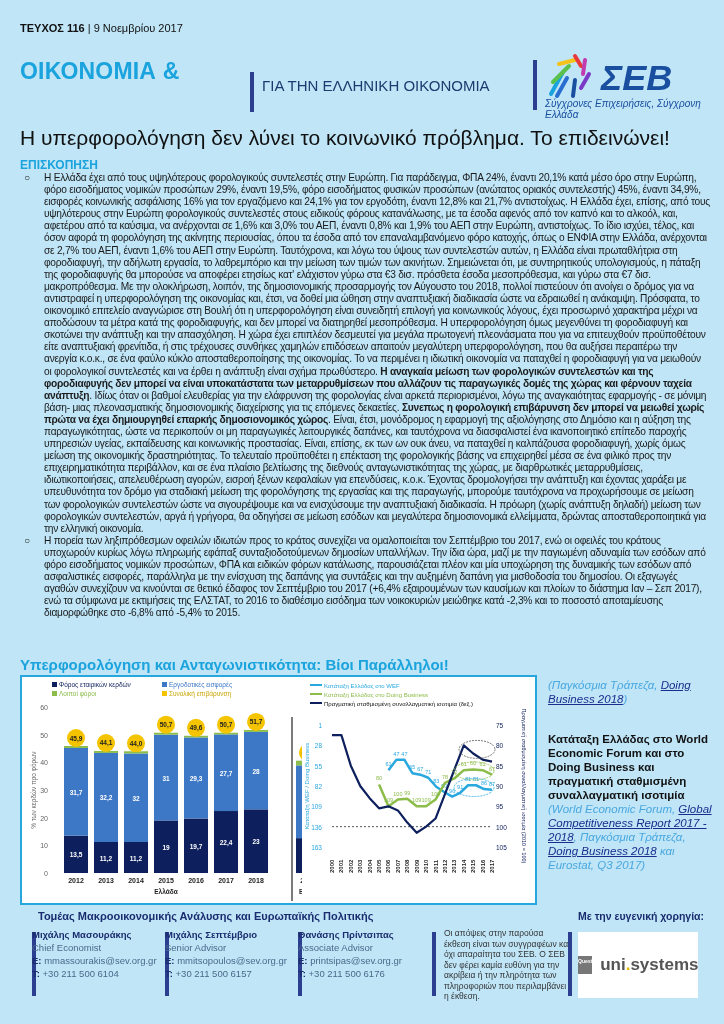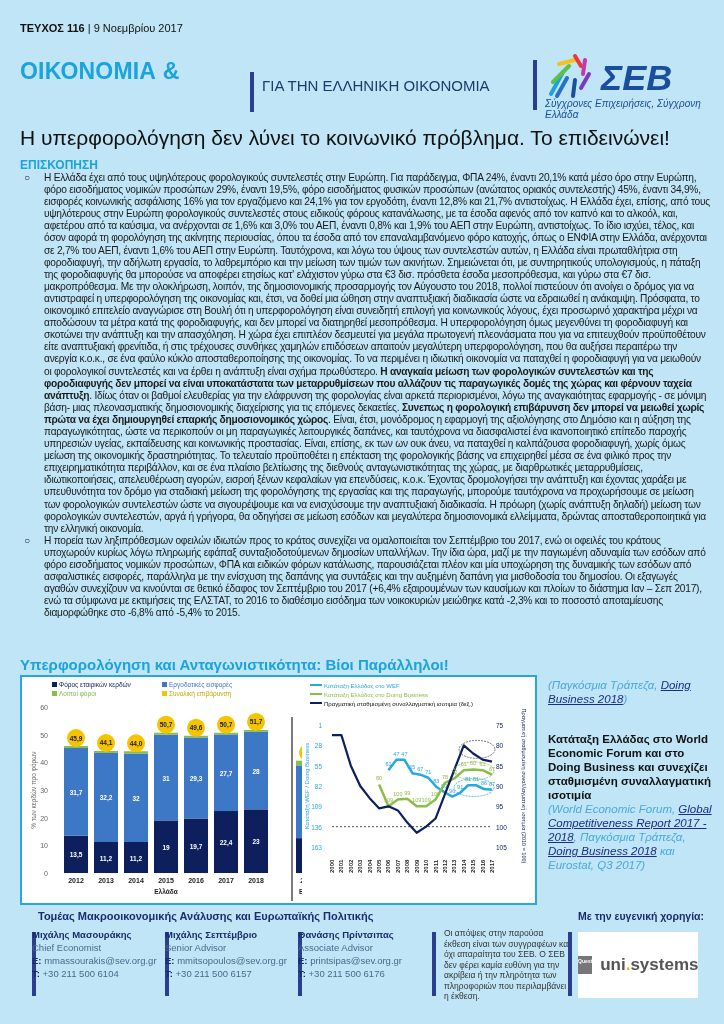--- a/index.html
+++ b/index.html
@@ -257,21 +257,21 @@
       <ellipse cx="172" cy="93.93827160493828" rx="20" ry="9" fill="none" stroke="#8cbc4a" stroke-width="0.8" stroke-dasharray="2,1"></ellipse>
       <ellipse cx="172" cy="110.50617283950618" rx="20" ry="9" fill="none" stroke="#29a8e0" stroke-width="0.8" stroke-dasharray="2,1"></ellipse>
     </svg>
 </div>
 
 <div class="side">
   <div style="margin-bottom:26px;">
     <div class="s"><span>(Παγκόσμια Τράπεζα, </span><a>Doing Business 2018</a><span>)</span></div>
   </div>
   <div>
-    <div class="t">Κατάταξη Ελλάδας στο World Economic Forum και στο Doing Business και συνεχίζει σταθμισμένη συναλλαγματική ισοτιμία</div>
+    <div class="t">Κατάταξη Ελλάδας στο World Economic Forum και στο Doing Business και πραγματική σταθμισμένη συναλλαγματική ισοτιμία</div>
     <div class="s"><span>(World Economic Forum, </span><a>Global Competitiveness Report 2017 - 2018</a><span>, Παγκόσμια Τράπεζα, </span><a>Doing Business 2018</a><span> και Eurostat, Q3 2017)</span></div>
   </div>
 </div>
 
 <div class="dept">Τομέας Μακροοικονομικής Ανάλυσης και Ευρωπαϊκής Πολιτικής</div>
 <div class="sponsor">Με την ευγενική χορηγία:</div>
 
 <div class="vbar" style="left:32px;top:932px;height:64px;"></div>
 <div class="person" style="left:32px;">
   <div class="nm">Μιχάλης Μασουράκης</div>

